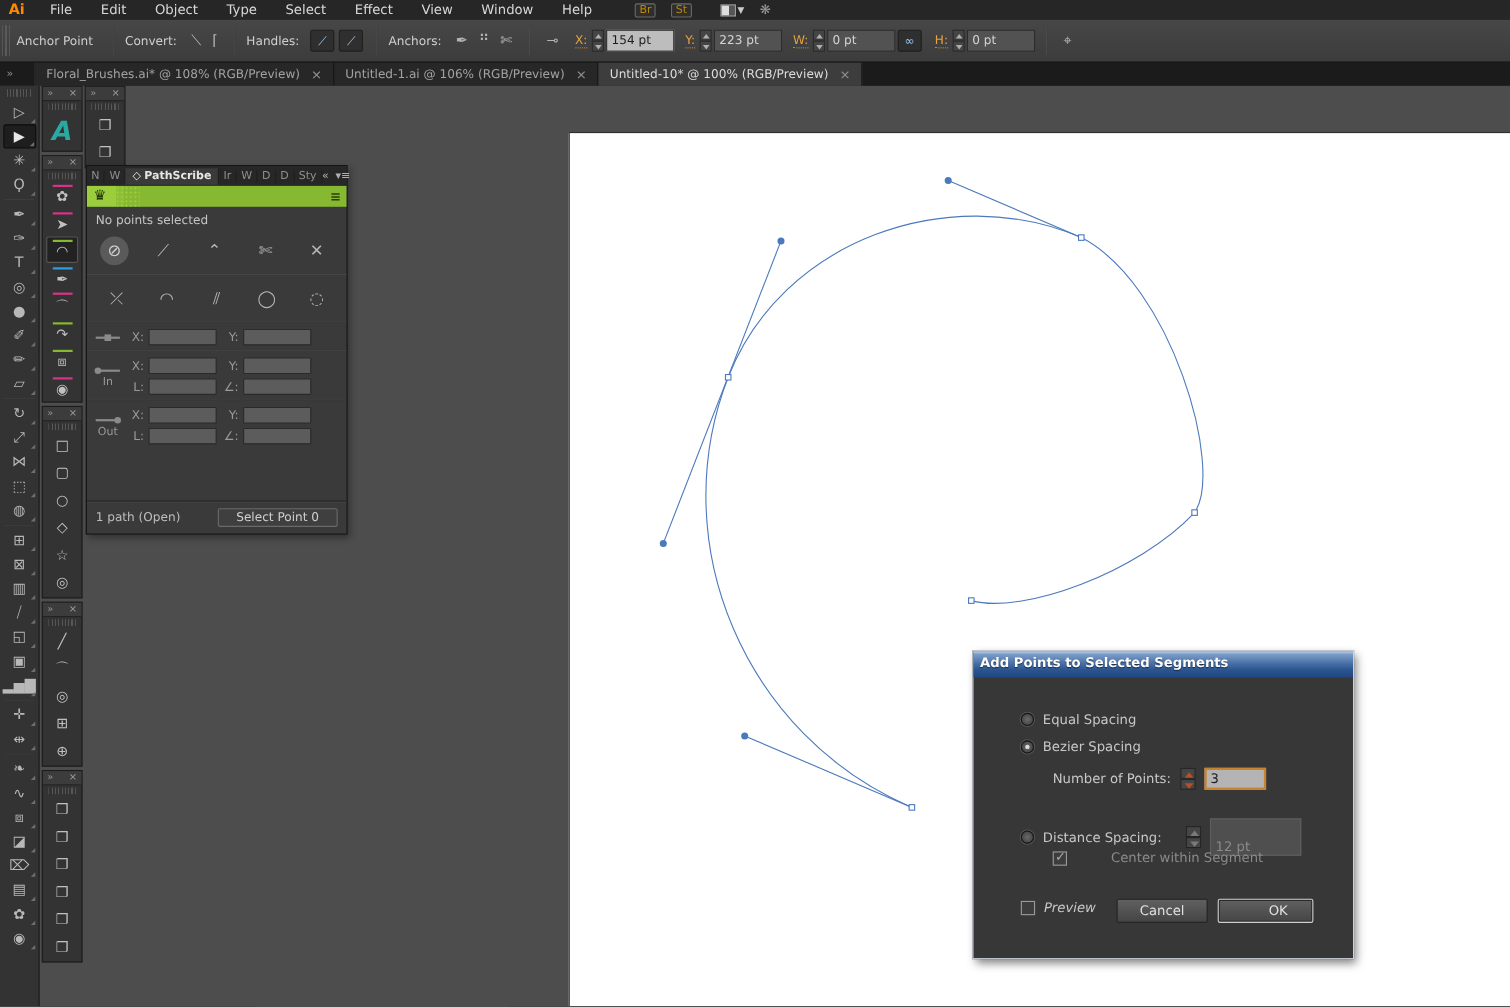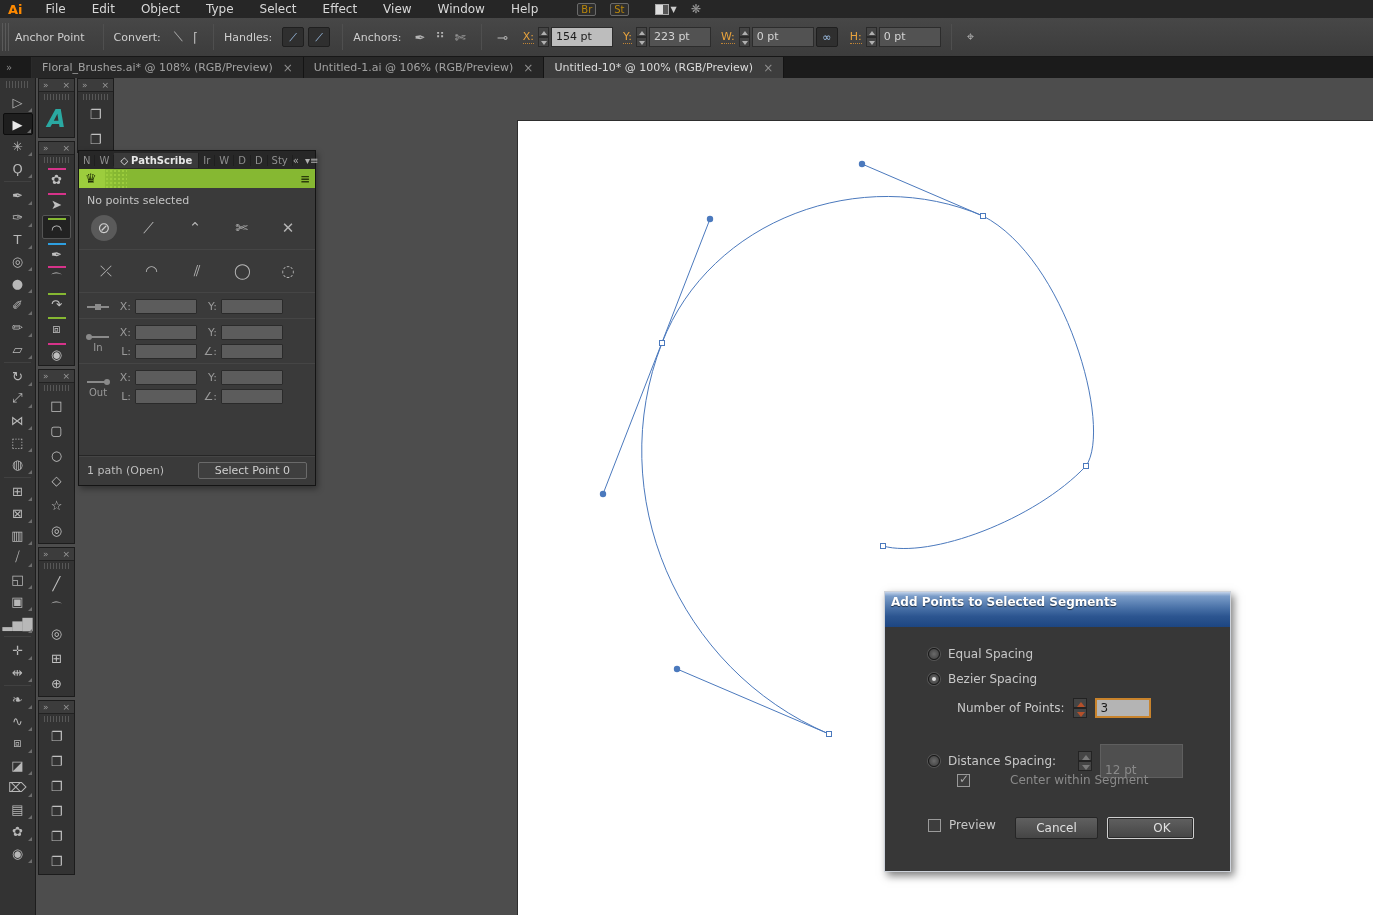--- a/index.html
+++ b/index.html
@@ -90,21 +90,21 @@
   .mh { width:26px; display:flex; flex-direction:column; align-items:center; color:#9a9a9a; font-size:10px; }
   .mh .bar { width:22px; height:2px; background:#8a8a8a; position:relative; margin:4px 0; }
   .mh .bar.sq::after { content:""; position:absolute; left:8px; top:-2px; width:6px; height:6px; background:#8a8a8a; }
   .mh .bar.dotL::after { content:""; position:absolute; left:-1px; top:-2px; width:6px; height:6px; border-radius:50%; background:#8a8a8a; }
   .mh .bar.dotR::after { content:""; position:absolute; right:-1px; top:-2px; width:6px; height:6px; border-radius:50%; background:#8a8a8a; }
   .ps-bottom { margin-top:auto; border-top:1px solid #262626; box-shadow:0 1px 0 #454545 inset; display:flex; align-items:center; justify-content:space-between; padding:6px 8px; }
   .ps-btn { background:#3f3f3f; border:1px solid #6a6a6a; border-radius:2px; color:#cfcfcf; font-size:11px; padding:1px 16px; }
 
   
   .dialog { position:absolute; left:884px; top:513px; width:347px; height:281px; background:#373737; border:1px solid #cdd2da; box-shadow:3px 4px 8px rgba(0,0,0,.5); z-index:6; font-size:12px; color:#c8c8c8; }
-  .dlg-title { height:35px; background:linear-gradient(180deg,#c3d3ea 0%,#7a9cc8 12%,#4a72a8 45%,#2c5590 70%,#1d4682 100%); color:#fff; font-weight:bold; font-size:12px; line-height:20px; padding-left:6px; text-shadow:0 1px 1px rgba(0,0,0,.6); }
+  .dlg-title { height:24px; background:linear-gradient(180deg,#c3d3ea 0%,#7a9cc8 12%,#4a72a8 45%,#2c5590 70%,#1d4682 100%); color:#fff; font-weight:bold; font-size:12px; line-height:20px; padding-left:6px; text-shadow:0 1px 1px rgba(0,0,0,.6); }
   .dlg-row { position:absolute; display:flex; align-items:center; gap:8px; }
   .radio { width:12px; height:12px; border-radius:50%; background:radial-gradient(#6a6a6a,#3a3a3a); border:1px solid #181818; box-shadow:0 0 0 1px #555; position:relative; flex:0 0 auto; }
   .radio.selected::after { content:""; position:absolute; left:3px; top:3px; width:4px; height:4px; border-radius:50%; background:#dcdcdc; }
   .checkbox { width:13px; height:13px; background:#3d3d3d; border:1px solid #9a9a9a; position:relative; flex:0 0 auto; }
   .checkbox.checked::after { content:"✓"; position:absolute; left:1px; top:-3px; color:#a8a8a8; font-size:12px; }
   .dspin { width:14px; height:20px; display:flex; flex-direction:column; }
   .dspin i { flex:1; background:#454545; border:1px solid #232323; position:relative; }
   .dspin i::after { content:""; position:absolute; left:3px; top:3px; border-left:4px solid transparent; border-right:4px solid transparent; }
   .dspin .up::after { border-bottom:5px solid #b5502a; }
   .dspin .dn::after { border-top:5px solid #b5502a; }
@@ -621,21 +621,21 @@
             <i class="dn"></i>
           </span>
         <span class="dlg-dist-field">12 pt</span>
       </div>
 
       <div class="dlg-row" style="left:72px; top:181px;gap:40px;">
         <span class="checkbox checked"></span>
         <span class="disabled-text">Center within Segment</span>
       </div>
 
-      <div class="dlg-row" style="left:43px; top:226px;">
+      <div class="dlg-row" style="left:43px; top:226px;font-style:italic;">
         <span class="checkbox"></span>
         <span>Preview</span>
       </div>
 
       <div class="dlg-btn" style="position:absolute; left:130px; top:225px; width:83px;">Cancel</div>
       <div class="dlg-btn default" style="position:absolute; left:222px; top:225px; width:87px;padding-left:23px;">OK</div>
     </div>
   </div>
 </div>
 

